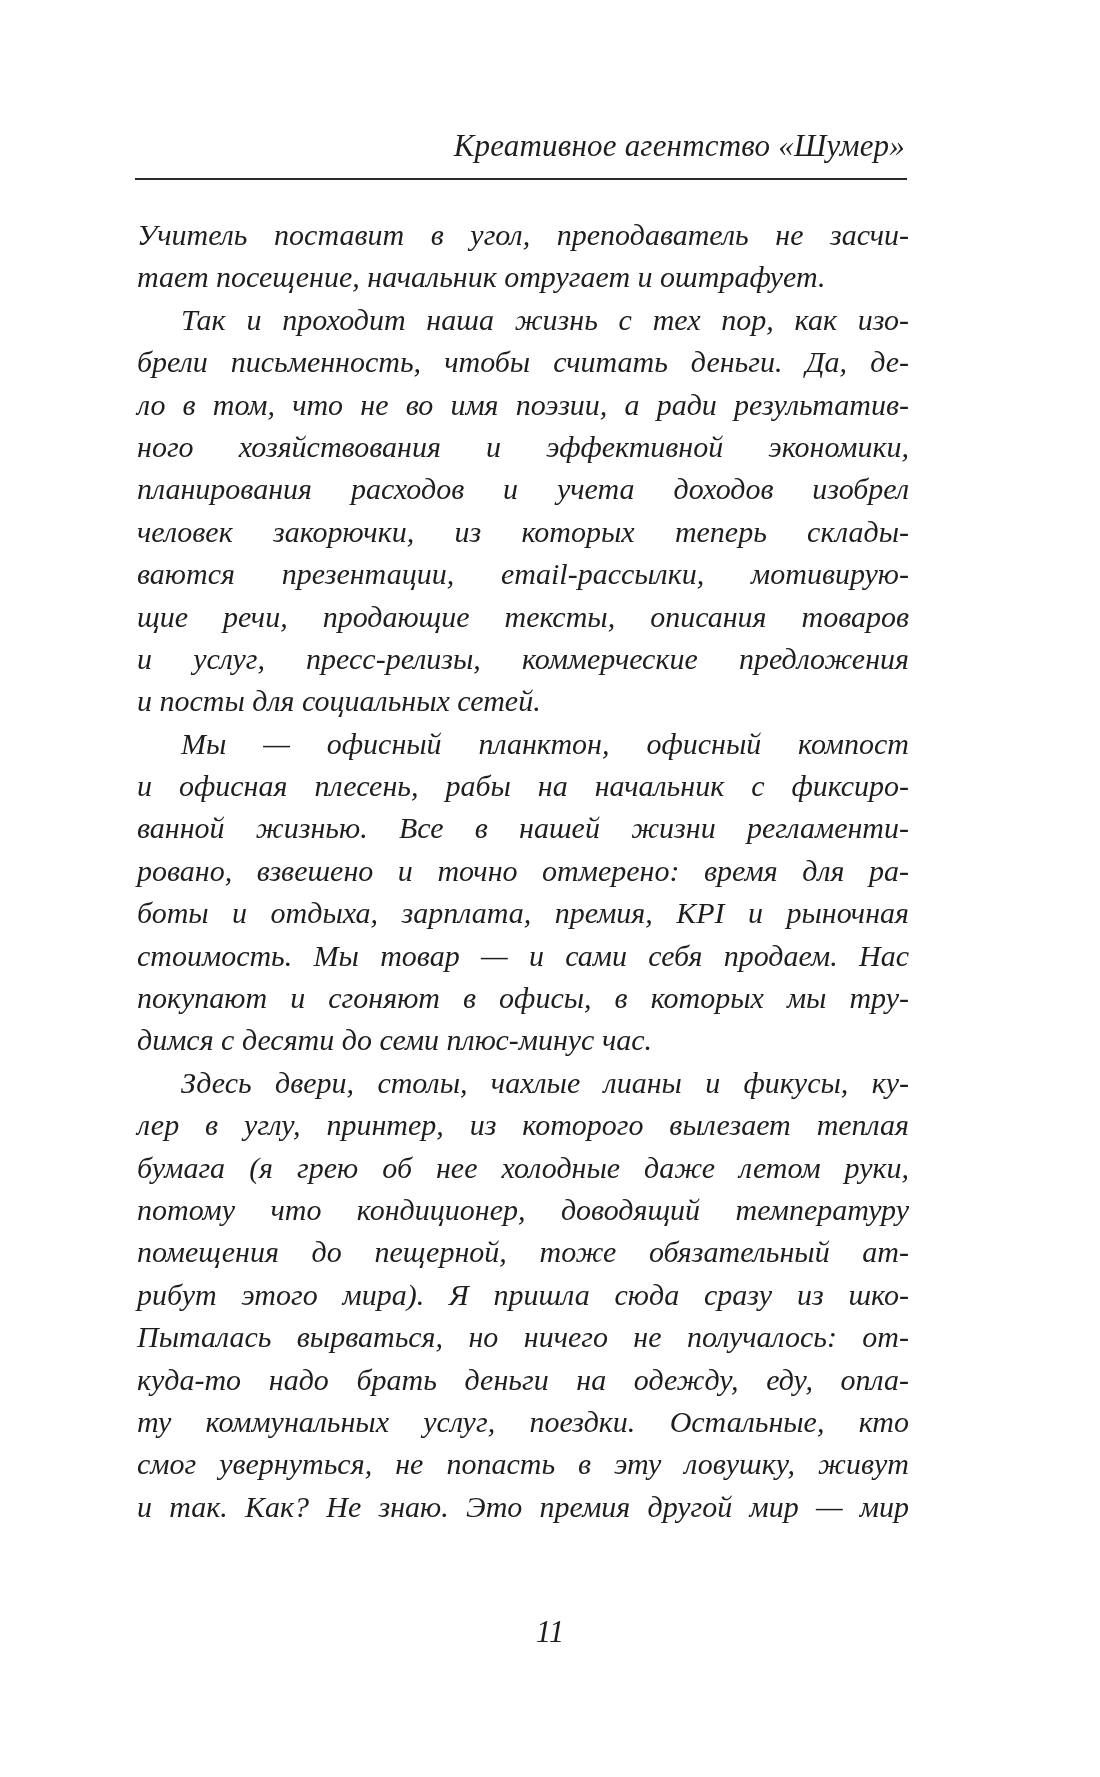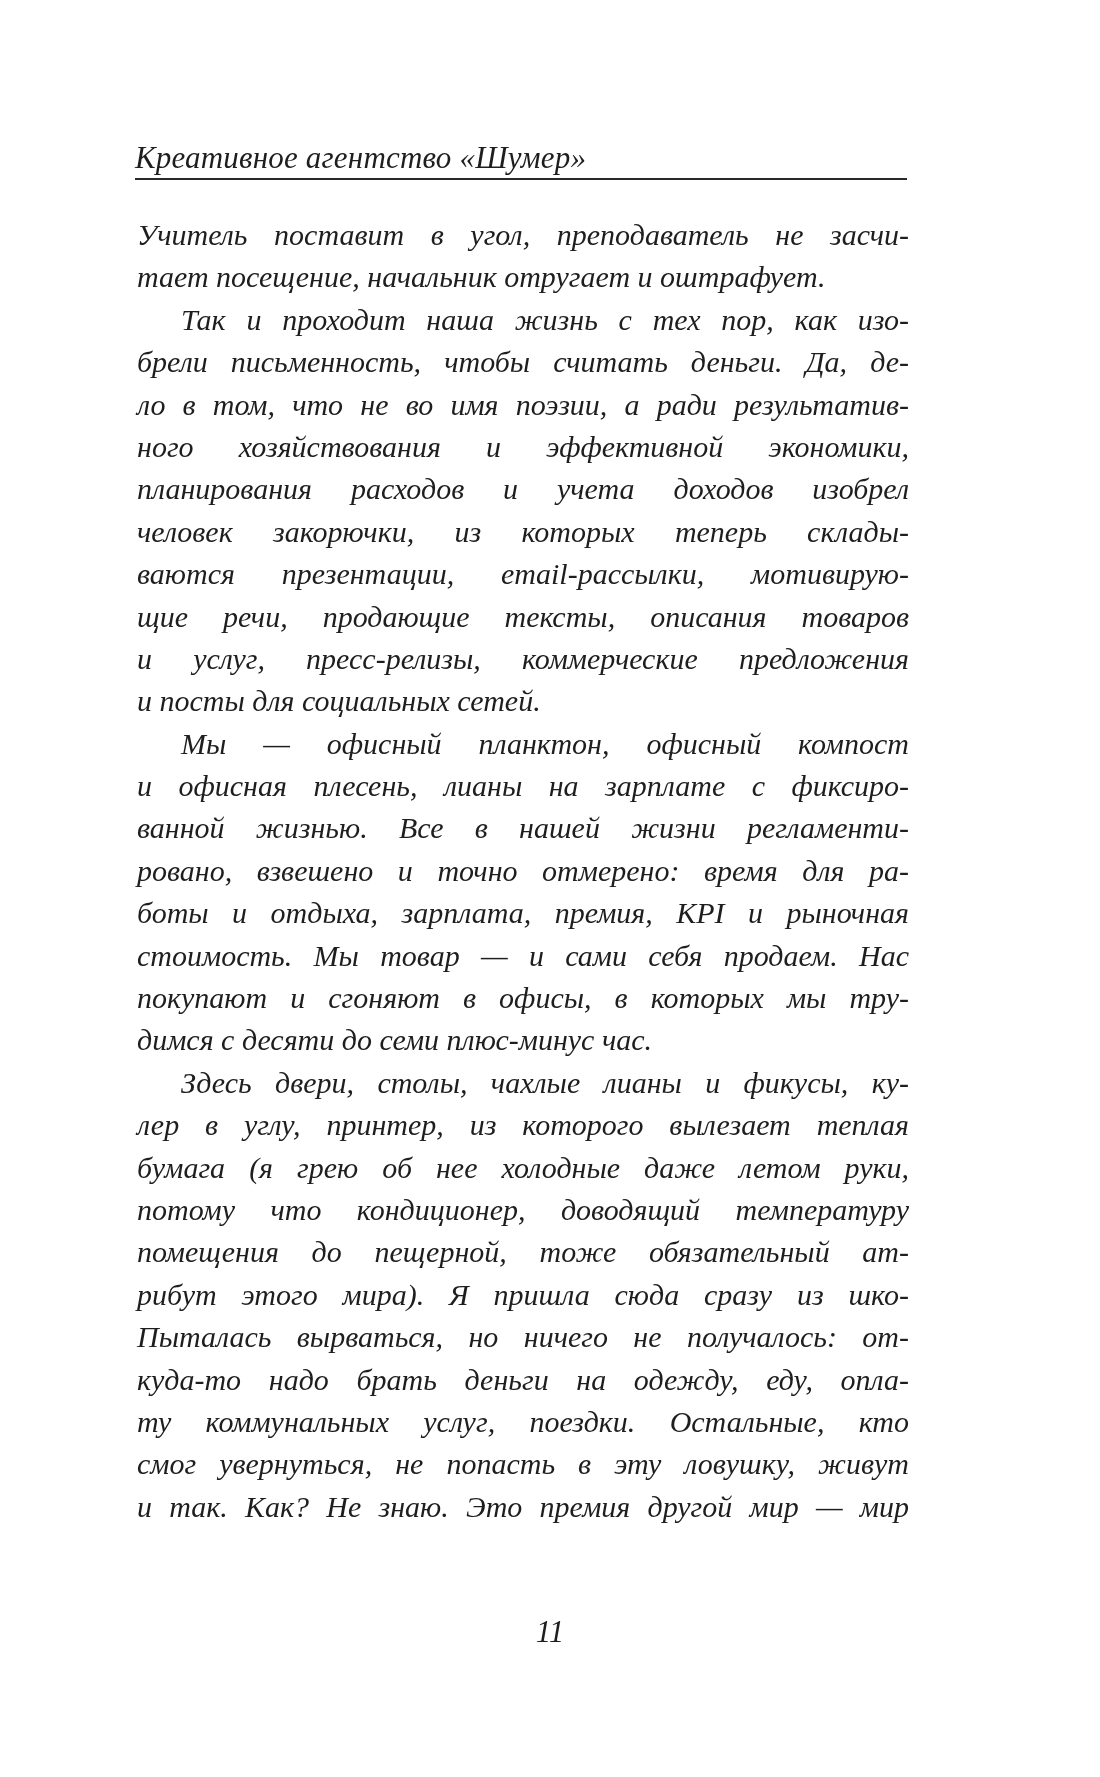--- a/index.html
+++ b/index.html
@@ -12,22 +12,22 @@
       height: 1777px;
       position: relative;
       overflow: hidden;
       font-family: "Liberation Serif", "DejaVu Serif", serif;
       color: #1e1e1e;
     }
     .running-head {
       position: absolute;
       left: 135px;
       width: 770px;
-      top: 138px;
-      text-align: left;
+      top: 126px;
+      text-align: right;
       font-style: italic;
       font-size: 31px;
       line-height: 40px;
       letter-spacing: 0.2px;
     }
     .head-rule {
       position: absolute;
       left: 135px;
       width: 772px;
       top: 178px;
@@ -80,21 +80,21 @@
   <span class="line">брели письменность, чтобы считать деньги. Да, де-</span>
   <span class="line">ло в том, что не во имя поэзии, а ради результатив-</span>
   <span class="line">ного хозяйствования и эффективной экономики,</span>
   <span class="line">планирования расходов и учета доходов изобрел</span>
   <span class="line">человек закорючки, из которых теперь склады-</span>
   <span class="line">ваются презентации, email-рассылки, мотивирую-</span>
   <span class="line">щие речи, продающие тексты, описания товаров</span>
   <span class="line">и услуг, пресс-релизы, коммерческие предложения</span>
   <span class="line last">и посты для социальных сетей.</span>
   <span class="line indent">Мы — офисный планктон, офисный компост</span>
-  <span class="line">и офисная плесень, лианы на зарплате с фиксиро-</span>
+  <span class="line">и офисная плесень, рабы на начальник с фиксиро-</span>
   <span class="line">ванной жизнью. Все в нашей жизни регламенти-</span>
   <span class="line">ровано, взвешено и точно отмерено: время для ра-</span>
   <span class="line">боты и отдыха, зарплата, премия, KPI и рыночная</span>
   <span class="line">стоимость. Мы товар — и сами себя продаем. Нас</span>
   <span class="line">покупают и сгоняют в офисы, в которых мы тру-</span>
   <span class="line last">димся с десяти до семи плюс-минус час.</span>
   <span class="line indent">Здесь двери, столы, чахлые лианы и фикусы, ку-</span>
   <span class="line">лер в углу, принтер, из которого вылезает теплая</span>
   <span class="line">бумага (я грею об нее холодные даже летом руки,</span>
   <span class="line">потому что кондиционер, доводящий температуру</span>

